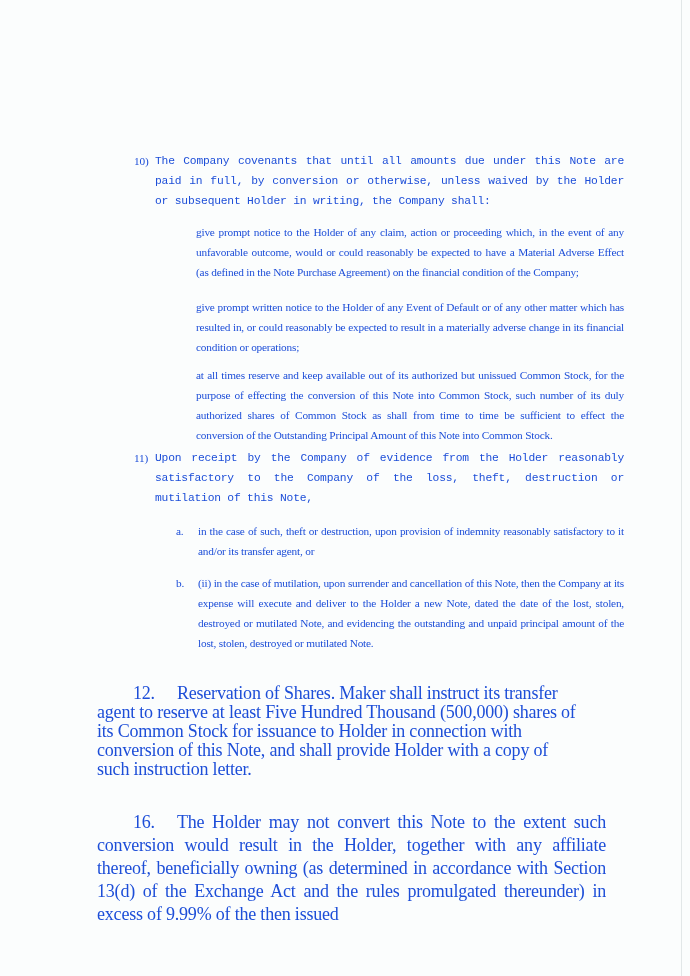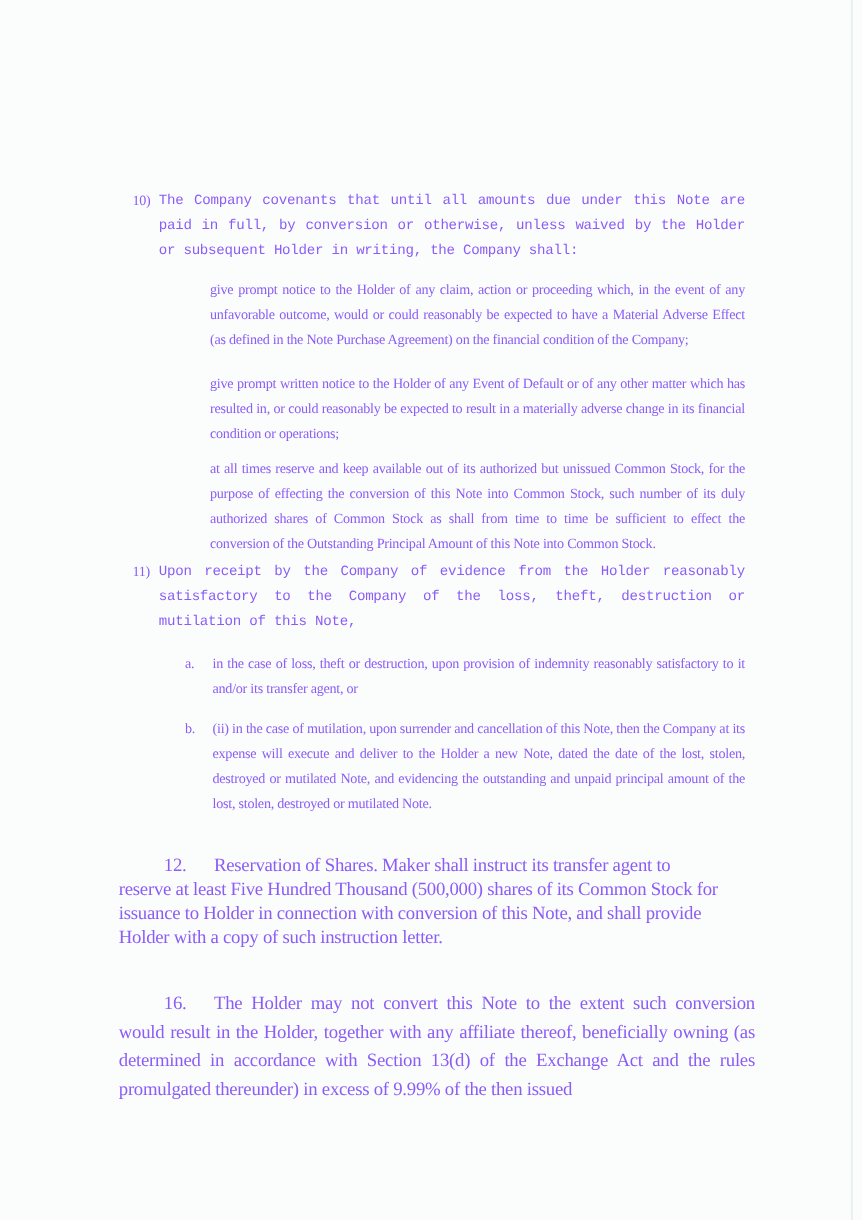--- a/index.html
+++ b/index.html
@@ -7,22 +7,23 @@
     padding: 0;
     background: #ffffff;
   }
   .page {
     position: relative;
     width: 690px;
     height: 976px;
     background: #fbfdfd;
     overflow: hidden;
     font-family: "Liberation Serif", "DejaVu Serif", serif;
-    color: #8b5cf6;
+    color: #1d4ed8;
     box-sizing: border-box;
+    padding-left: 28px;
   }
   .content {
     position: relative;
     padding-top: 151px;
   }
   
   .edge-line {
     position: absolute;
     left: 681px;
     top: 0;
@@ -60,22 +61,22 @@
     width: 448px;
     font-size: 11.3px;
     letter-spacing: -0.2px;
     line-height: 20px;
   }
   .letter-para .pnum { flex: 0 0 22px; }
   .letter-para .ptext { flex: 1; text-align: justify; }
 
   
   .sec {
-    margin-left: 95px;
-    font-size: 15px;
+    margin-left: 69px;
+    font-size: 18px;
     letter-spacing: -0.2px;
     text-indent: 36px;
   }
   .sec .secnum { margin-right: 22px; }
 
   .mt-sub1 { margin-top: 15px; }
   .mt-sub2 { margin-top: 11px; }
   .mt-sub3 { margin-top: 8px; }
   .mt-p11  { margin-top: 3px; }
   .mt-a    { margin-top: 13px; }
@@ -113,21 +114,21 @@
 
     <div class="indent-para mt-sub3">at all times reserve and keep available out of its authorized but unissued Common Stock, for the purpose of effecting the conversion of this Note into Common Stock, such number of its duly authorized shares of Common Stock as shall from time to time be sufficient to effect the conversion of the Outstanding Principal Amount of this Note into Common Stock.</div>
 
     <div class="num-para mt-p11">
       <span class="pnum">11)</span>
       <div class="ptext">Upon receipt by the Company of evidence from the Holder reasonably satisfactory to the Company of the loss, theft, destruction or mutilation of this Note,</div>
     </div>
 
     <div class="letter-para mt-a">
       <span class="pnum">a.</span>
-      <div class="ptext">in the case of loss, theft or destruction, upon provision of indemnity reasonably satisfactory to it and/or its transfer agent, or</div>
+      <div class="ptext">in the case of such, theft or destruction, upon provision of indemnity reasonably satisfactory to it and/or its transfer agent, or</div>
     </div>
 
     <div class="letter-para mt-b">
       <span class="pnum">b.</span>
       <div class="ptext">(ii) in the case of mutilation, upon surrender and cancellation of this Note, then the Company at its expense will execute and deliver to the Holder a new Note, dated the date of the lost, stolen, destroyed or mutilated Note, and evidencing the outstanding and unpaid principal amount of the lost, stolen, destroyed or mutilated Note.</div>
     </div>
 
     <div class="sec sec-12">
       <span class="secnum">12.</span><span>Reservation of Shares.  Maker shall instruct its transfer agent to reserve at least Five Hundred Thousand (500,000) shares of its Common Stock for issuance to Holder in connection with conversion of this Note, and shall provide Holder with a copy of such instruction letter.</span>
     </div>

